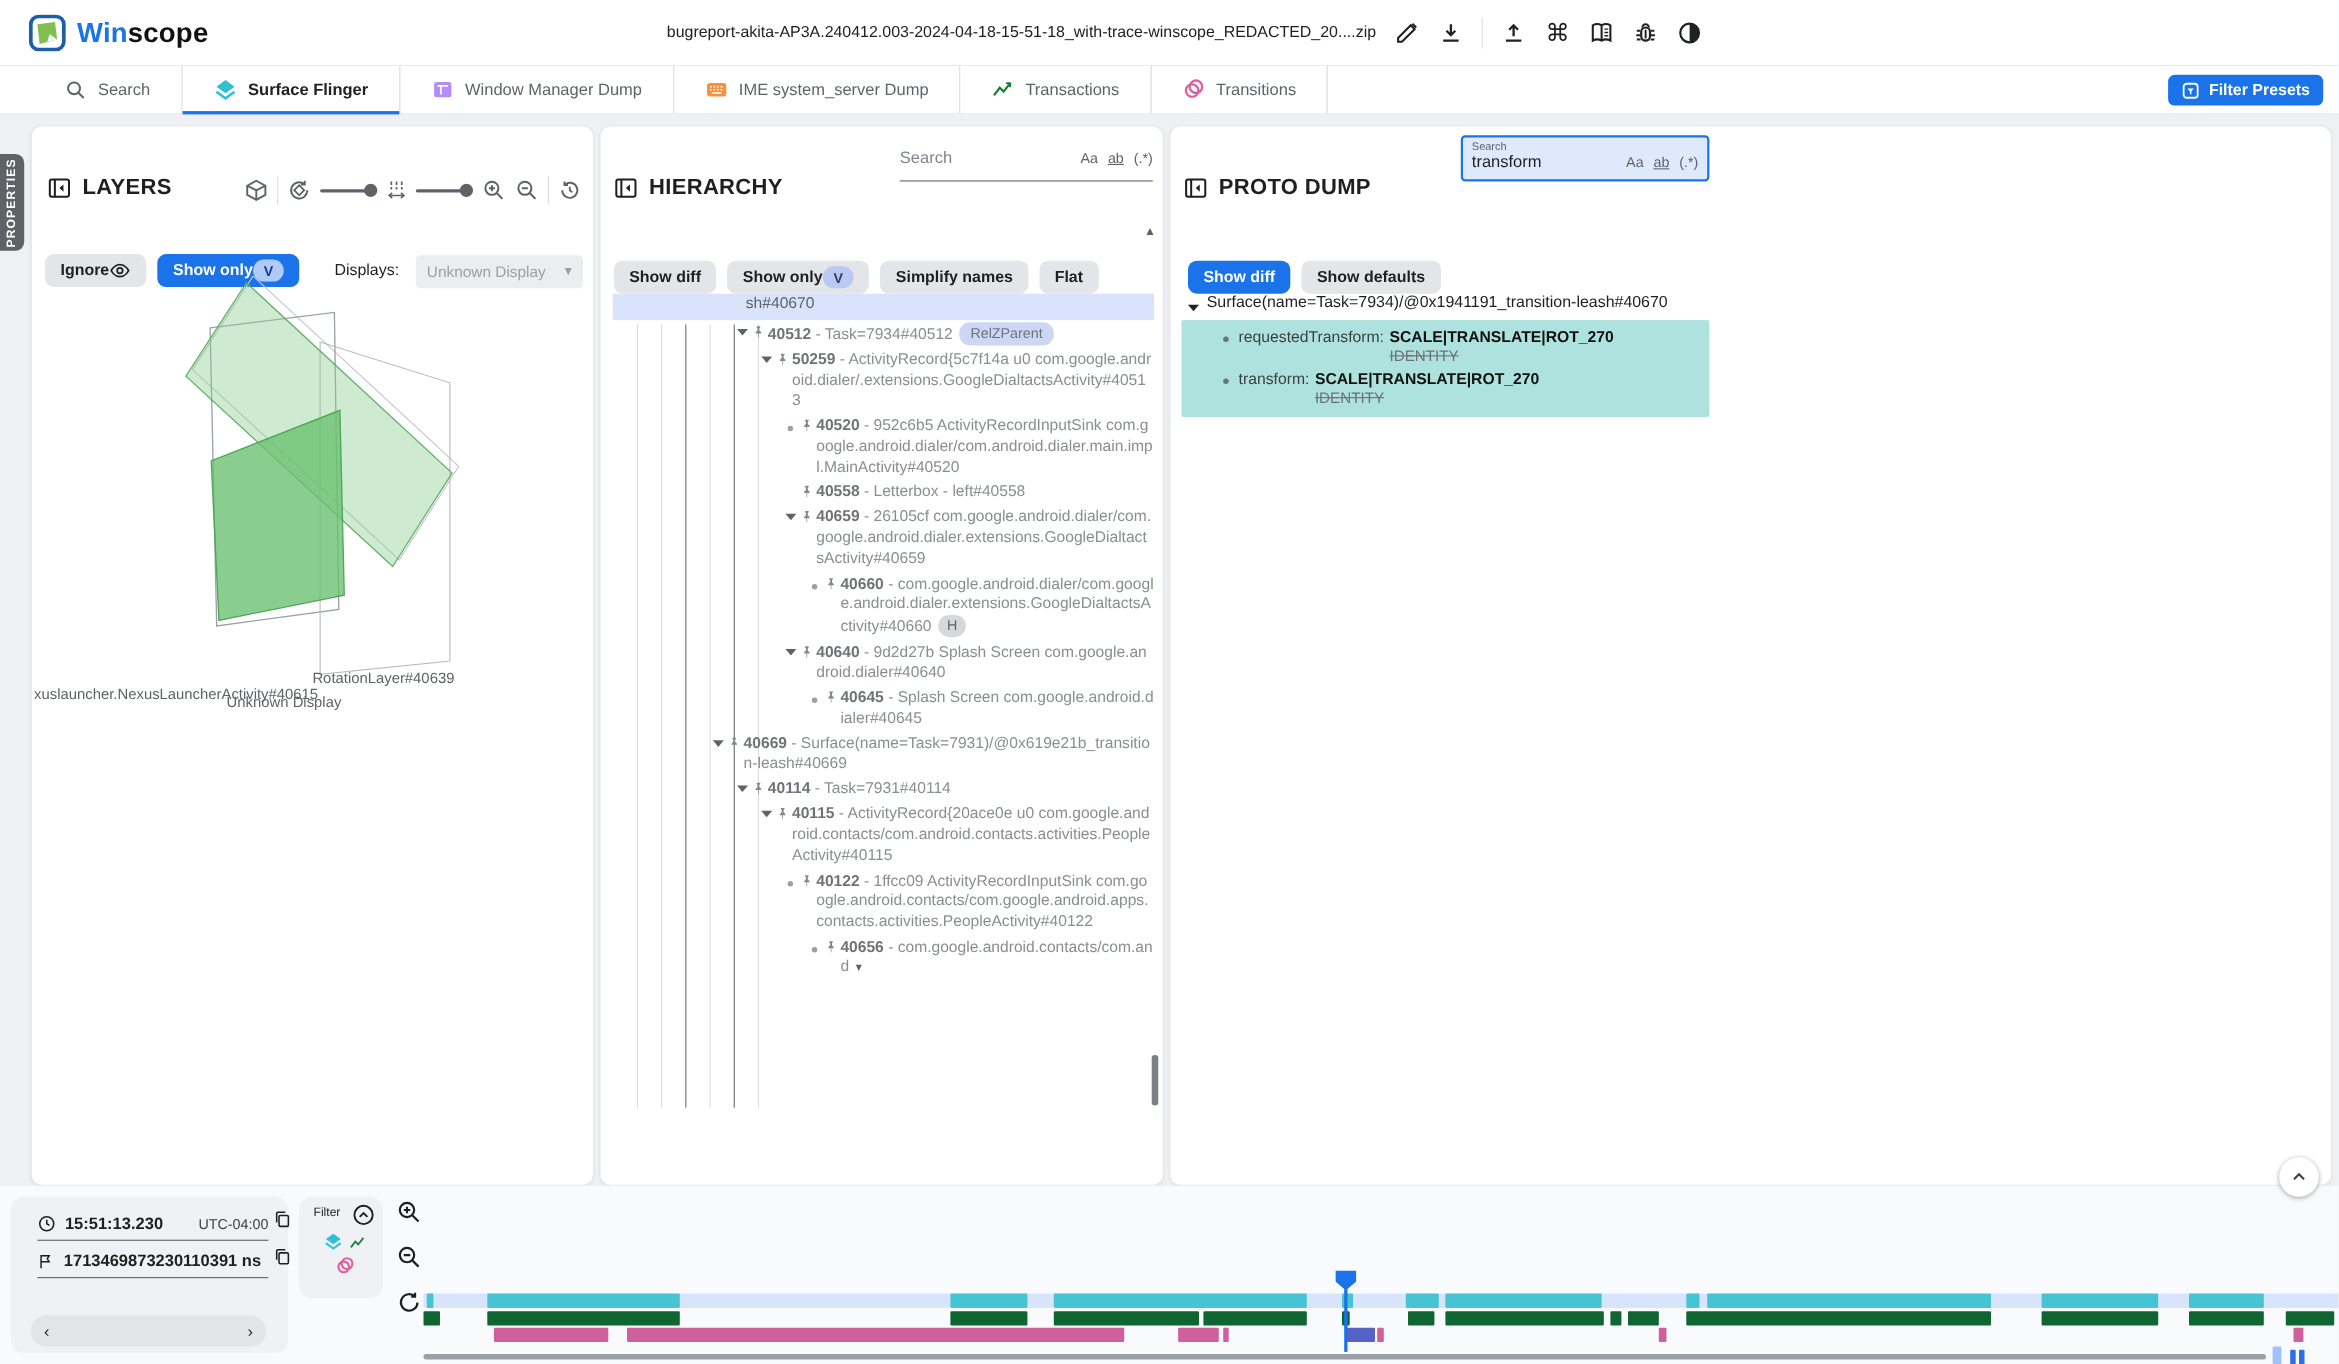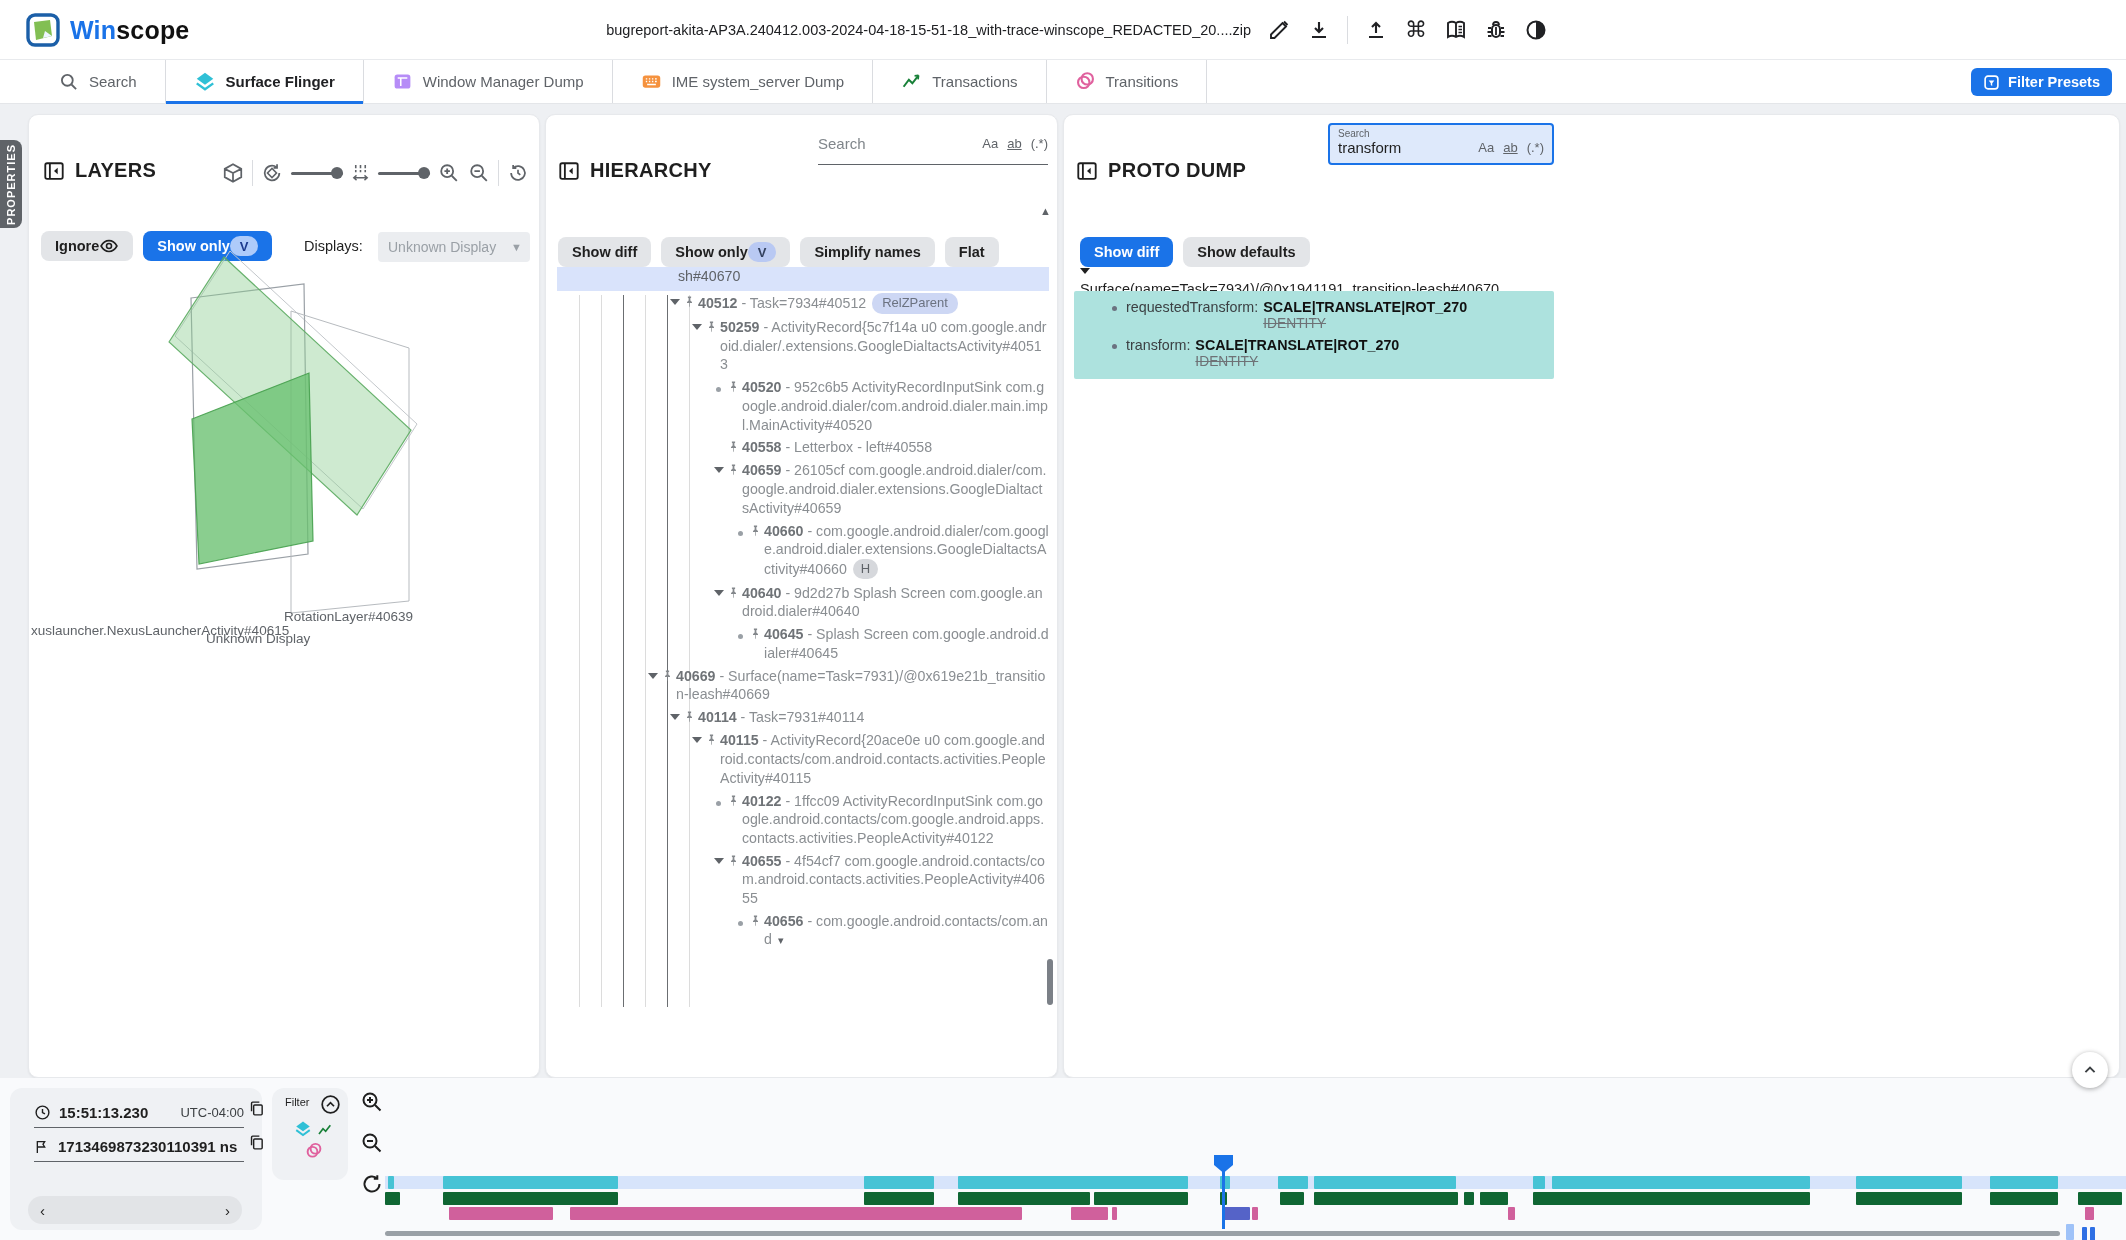--- a/index.html
+++ b/index.html
@@ -93,22 +93,22 @@
 
   
   #proto-panel { left:1063px; width:1057px; }
   .p-search { position:absolute; left:264px; top:8px; width:226px; height:42px; background:#dee9fb;
     border:2px solid #1a73e8; border-radius:4px; padding:3px 8px 0 8px; }
   .p-search .flabel { display:block; font-size:10px; color:#5f6368; }
   .p-search .inner { display:flex; align-items:center; }
   .p-search input { flex:1; border:none; outline:none; background:transparent; font-size:15px;
     color:#1f1f1f; font-family:inherit; min-width:0; }
   .p-chips { position:absolute; left:16px; top:122px; display:flex; gap:10px; }
-  .p-root { position:absolute; left:16px; top:152px; display:flex; align-items:flex-start; gap:7px;
-    font-size:14.5px; color:#1f1f1f; cursor:pointer;flex-direction:column; }
+  .p-root { position:absolute; left:16px; top:152px; display:flex; align-items:flex-end; gap:7px;
+    font-size:14.5px; color:#1f1f1f; cursor:pointer; }
   .p-root .tr-arrow { border-top-color:#1f1f1f; margin-top:1px; }
   .p-diff { position:absolute; left:10px; top:176px; width:480px; background:#ade2de;
     border-radius:2px; padding:5px 0 7px 0; }
   .p-entry { display:flex; align-items:flex-start; padding:3px 8px 3px 38px; font-size:14.3px; }
   .p-entry .dot { width:5px; height:5px; border-radius:50%; background:#6b7280; margin:7px 9px 0 0; flex:0 0 5px; }
   .p-entry .pkey { color:#3c4043; margin-right:5px; white-space:nowrap; }
   .pv-col { display:inline-flex; flex-direction:column; align-items:flex-start; }
   .pv-col b { color:#111; font-weight:700; }
   .pv-col s { color:#6e7276; font-size:13.8px; margin-top:1px; }
 
@@ -480,31 +480,20 @@
       <div class="tree-row" style="padding-left: 153px;">
         <span class="tr-marker">
           <span class="tr-bullet"></span>
         </span>
         <span class="tr-pin">
           <svg width="13" height="14" viewBox="0 0 24 24">
             <path d="M9 2h6v2.2l-1.4 1V9l3 3.2V14h-4v6l-.6 1.6L11.4 20v-6h-4v-1.8L10.4 9V5.2L9 4.2z" fill="#84888c"></path>
           </svg>
         </span>
         <span class="tr-text"><b>40122</b> - 1ffcc09 ActivityRecordInputSink com.google.android.contacts/com.google.android.apps.contacts.activities.PeopleActivity#40122</span>
-      </div>
-      <div class="tree-row" style="padding-left: 153px;">
-        <span class="tr-marker">
-          <span class="tr-arrow"></span>
-        </span>
-        <span class="tr-pin">
-          <svg width="13" height="14" viewBox="0 0 24 24">
-            <path d="M9 2h6v2.2l-1.4 1V9l3 3.2V14h-4v6l-.6 1.6L11.4 20v-6h-4v-1.8L10.4 9V5.2L9 4.2z" fill="#84888c"></path>
-          </svg>
-        </span>
-        <span class="tr-text"><b>40655</b> - 4f54cf7 com.google.android.contacts/com.android.contacts.activities.PeopleActivity#40655</span>
       </div>
       <div class="tree-row" style="padding-left: 175px;">
         <span class="tr-marker">
           <span class="tr-bullet"></span>
         </span>
         <span class="tr-pin">
           <svg width="13" height="14" viewBox="0 0 24 24">
             <path d="M9 2h6v2.2l-1.4 1V9l3 3.2V14h-4v6l-.6 1.6L11.4 20v-6h-4v-1.8L10.4 9V5.2L9 4.2z" fill="#84888c"></path>
           </svg>
         </span>

